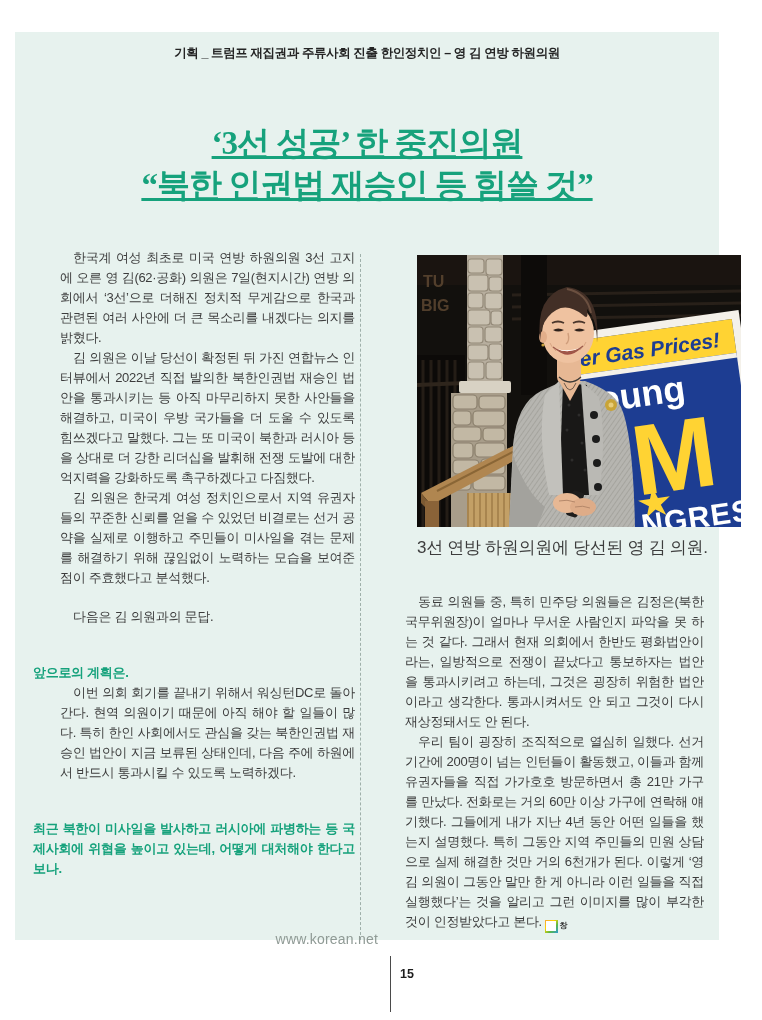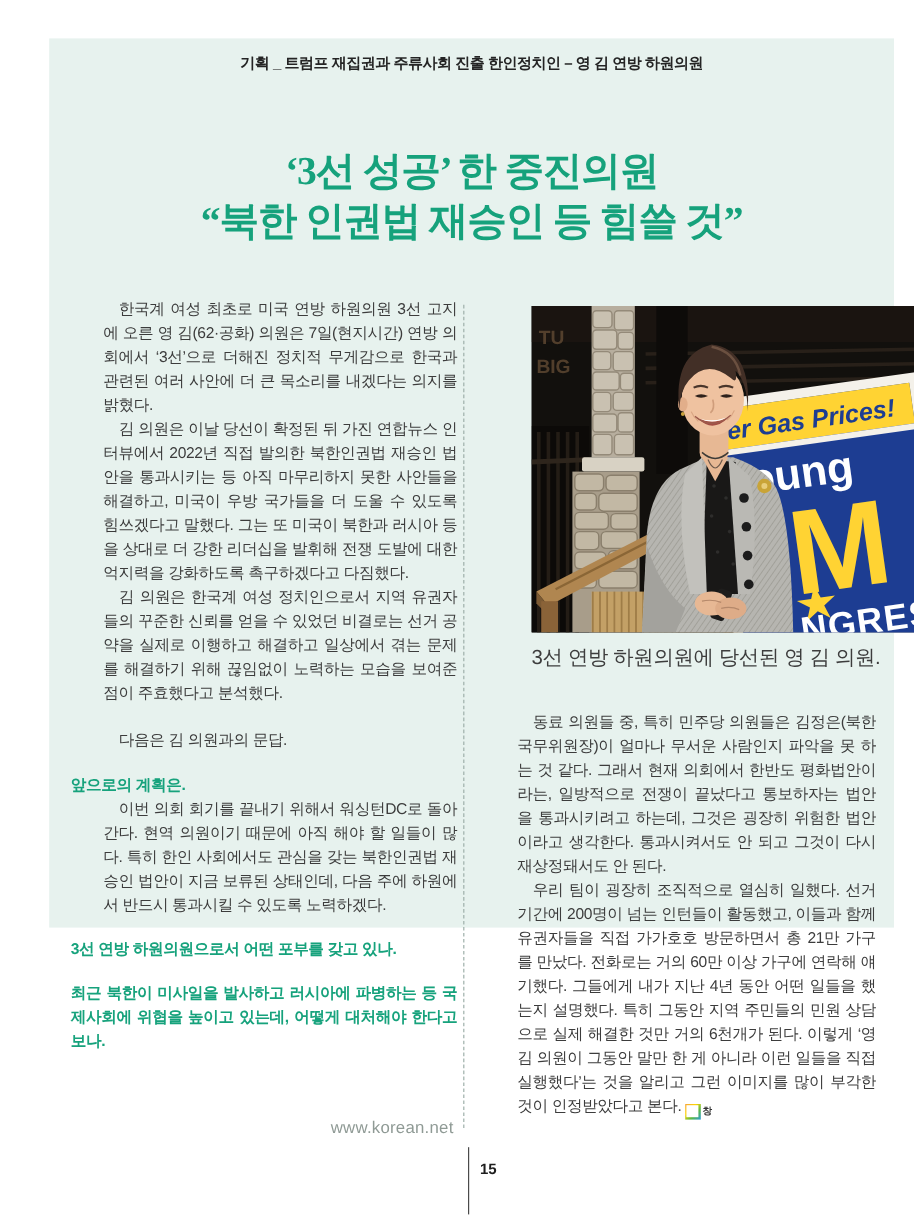--- a/index.html
+++ b/index.html
@@ -3,51 +3,51 @@
 <meta charset="utf-8">
 <style>
   html,body{margin:0;padding:0;}
   body{
     width:762px;height:1020px;position:relative;background:#ffffff;
     font-family:"Liberation Sans","DejaVu Sans",sans-serif;
     -webkit-font-smoothing:antialiased;
   }
   .canvas{position:absolute;inset:0;overflow:hidden;}
   .page{
-    position:absolute;left:41px;top:32px;width:704px;height:741px;
+    position:absolute;left:15px;top:32px;width:704px;height:908px;
     background:#e7f2ee;
   }
   .kicker{
     position:absolute;top:13px;left:0;width:100%;text-align:center;
     font-size:12.5px;font-weight:bold;color:#242424;letter-spacing:-0.4px;
   }
   .title{
     position:absolute;top:90px;left:0;width:100%;margin:0;text-align:center;
     font-family:"Liberation Serif","DejaVu Serif",serif;
     color:#16a27c;font-weight:bold;font-size:33px;line-height:42px;letter-spacing:-1px;
   }
-  .title span{display:block;}
+  .title span{display:block;text-decoration:underline;}
   .col{position:absolute;top:216px;}
   .col.left{left:18px;width:322px;}
   .col.right{left:363px;width:326px;}
   .divider{
     position:absolute;left:345px;top:222px;height:686px;width:0;
     border-left:1px dashed #9fb0aa;
   }
   p{margin:0;}
   .body{
     font-size:13px;line-height:20px;color:#3c3c3c;text-align:justify;
     letter-spacing:-0.3px;
   }
   .indent{text-indent:13px;margin-left:27px;}
   .q{
     font-size:13px;line-height:20px;font-weight:bold;color:#16a27c;
     text-align:justify;letter-spacing:-0.3px;
   }
-  .gap{margin-top:17px;}
+  .gap{margin-top:36px;}
   .lead-in{margin-top:19px;}
   figure{margin:0;position:absolute;left:7px;top:7px;width:324px;padding-left:32px;}
   figure svg{display:block;width:324px;height:272px;background:#12100d;}
   figcaption{
     margin-top:9px;font-size:17px;color:#3d3d3d;letter-spacing:-0.3px;
   }
   .right-text{position:absolute;left:0;top:344px;width:326px;}
   .endmark{
     display:inline-block;width:13px;height:13px;vertical-align:-2px;
     background:linear-gradient(135deg,#f6a43b,#ffd400 35%,#59b946 65%,#2e9bd6);
@@ -77,25 +77,24 @@
     <div class="kicker">기획 _ 트럼프 재집권과 주류사회 진출 한인정치인 – 영 김 연방 하원의원</div>
 
     <h1 class="title">
       <span>‘3선 성공’ 한 중진의원</span>
       <span>“북한 인권법 재승인 등 힘쓸 것”</span>
     </h1>
 
     <div class="col left">
       <p class="body indent">한국계 여성 최초로 미국 연방 하원의원 3선 고지에 오른 영 김(62·공화) 의원은 7일(현지시간) 연방 의회에서 ‘3선’으로 더해진 정치적 무게감으로 한국과 관련된 여러 사안에 더 큰 목소리를 내겠다는 의지를 밝혔다.</p>
       <p class="body indent">김 의원은 이날 당선이 확정된 뒤 가진 연합뉴스 인터뷰에서 2022년 직접 발의한 북한인권법 재승인 법안을 통과시키는 등 아직 마무리하지 못한 사안들을 해결하고, 미국이 우방 국가들을 더 도울 수 있도록 힘쓰겠다고 말했다. 그는 또 미국이 북한과 러시아 등을 상대로 더 강한 리더십을 발휘해 전쟁 도발에 대한 억지력을 강화하도록 촉구하겠다고 다짐했다.</p>
-      <p class="body indent">김 의원은 한국계 여성 정치인으로서 지역 유권자들의 꾸준한 신뢰를 얻을 수 있었던 비결로는 선거 공약을 실제로 이행하고 해결하고 일상에서 겪는 문제를 해결하기 위해 끊임없이 노력하는 모습을 보여준 점이 주효했다고 분석했다.</p>
+      <p class="body indent">김 의원은 한국계 여성 정치인으로서 지역 유권자들의 꾸준한 신뢰를 얻을 수 있었던 비결로는 선거 공약을 실제로 이행하고 주민들이 미사일을 겪는 문제를 해결하기 위해 끊임없이 노력하는 모습을 보여준 점이 주효했다고 분석했다.</p>
       <p class="body indent lead-in">다음은 김 의원과의 문답.</p>
       <p class="q gap">앞으로의 계획은.</p>
       <p class="body indent">이번 의회 회기를 끝내기 위해서 워싱턴DC로 돌아간다. 현역 의원이기 때문에 아직 해야 할 일들이 많다. 특히 한인 사회에서도 관심을 갖는 북한인권법 재승인 법안이 지금 보류된 상태인데, 다음 주에 하원에서 반드시 통과시킬 수 있도록 노력하겠다.</p>
-      <p class="q gap">3선 연방 하원의원으로서 어떤 포부를 갖고 있나.</p>
       <p class="q gap">최근 북한이 미사일을 발사하고 러시아에 파병하는 등 국제사회에 위협을 높이고 있는데, 어떻게 대처해야 한다고 보나.</p>
     </div>
 
     <div class="divider"></div>
 
     <div class="col right">
       <figure>
         <svg viewBox="0 0 324 272" aria-hidden="true">
           <defs>
             <pattern id="stripes" patternUnits="userSpaceOnUse" width="4" height="4" patternTransform="rotate(35)">

